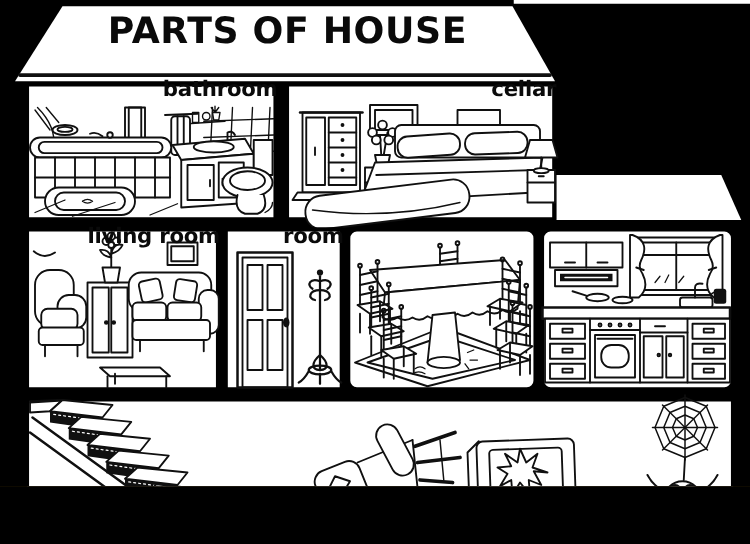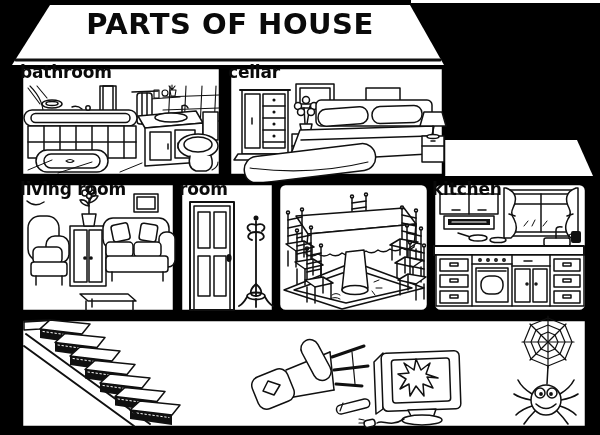--- a/index.html
+++ b/index.html
@@ -1,19 +1,19 @@
 <!DOCTYPE html>
 <html><head>
 <meta charset="utf-8">
 <style>
   html,body{margin:0;padding:0;background:#000;}
-  .stage{position:relative;width:600px;height:435px;background:#eab308;overflow:hidden;
+  .stage{position:relative;width:600px;height:389px;background:#eab308;overflow:hidden;
          font-family:"DejaVu Sans","Liberation Sans",sans-serif;}
   .stage svg{position:absolute;left:0;top:0;}
-  .lbl{position:absolute;text-align:left;font-weight:bold;color:#0a0a0a;
+  .lbl{position:absolute;text-align:right;font-weight:bold;color:#0a0a0a;
        font-size:17px;line-height:1.1;letter-spacing:-0.2px;}
   .title{position:absolute;left:50px;top:7px;width:360px;text-align:center;
          font-weight:bold;font-size:29px;letter-spacing:0.5px;color:#0a0a0a;}
   .site{position:absolute;left:52px;top:44px;width:340px;text-align:center;
         font-weight:normal;font-size:11px;letter-spacing:0.4px;color:#1a1a1a;}
   .l-bathroom{left:20px;top:63px;width:202px;}
   .l-bedroom{left:228px;top:63px;width:217px;}
   .l-living{left:20px;top:180px;width:156px;}
   .l-hall{left:179px;top:180px;width:96px;}
   .l-dining{left:277px;top:180px;width:153px;}
@@ -468,14 +468,13 @@
       </g>
     </g>
   </g>
 </svg>
 
   <div class="title">PARTS OF HOUSE</div>
   <div class="lbl l-bathroom">bathroom</div>
   <div class="lbl l-bedroom">cellar</div>
   <div class="lbl l-living">living room</div>
   <div class="lbl l-hall">room</div>
-  <div class="lbl l-kitchen">kitchen</div>
 </div>
 
 </body></html>

